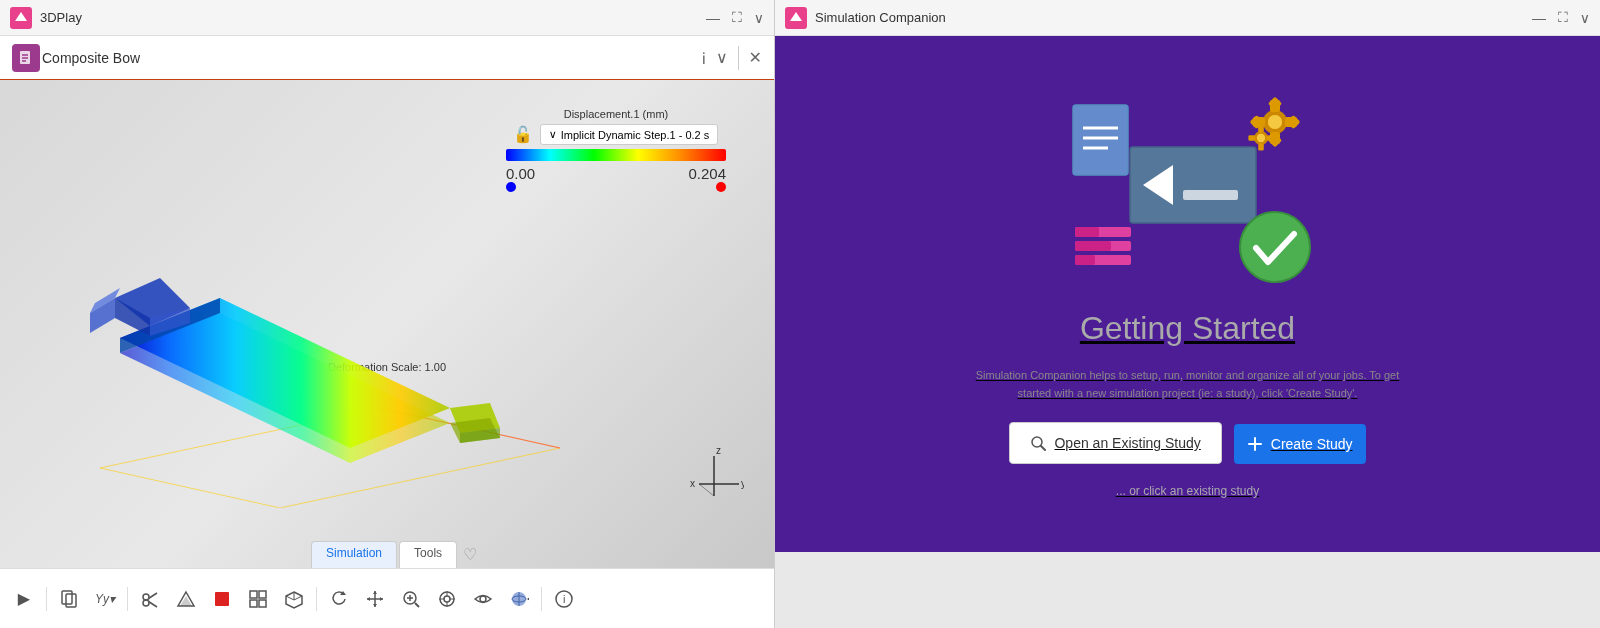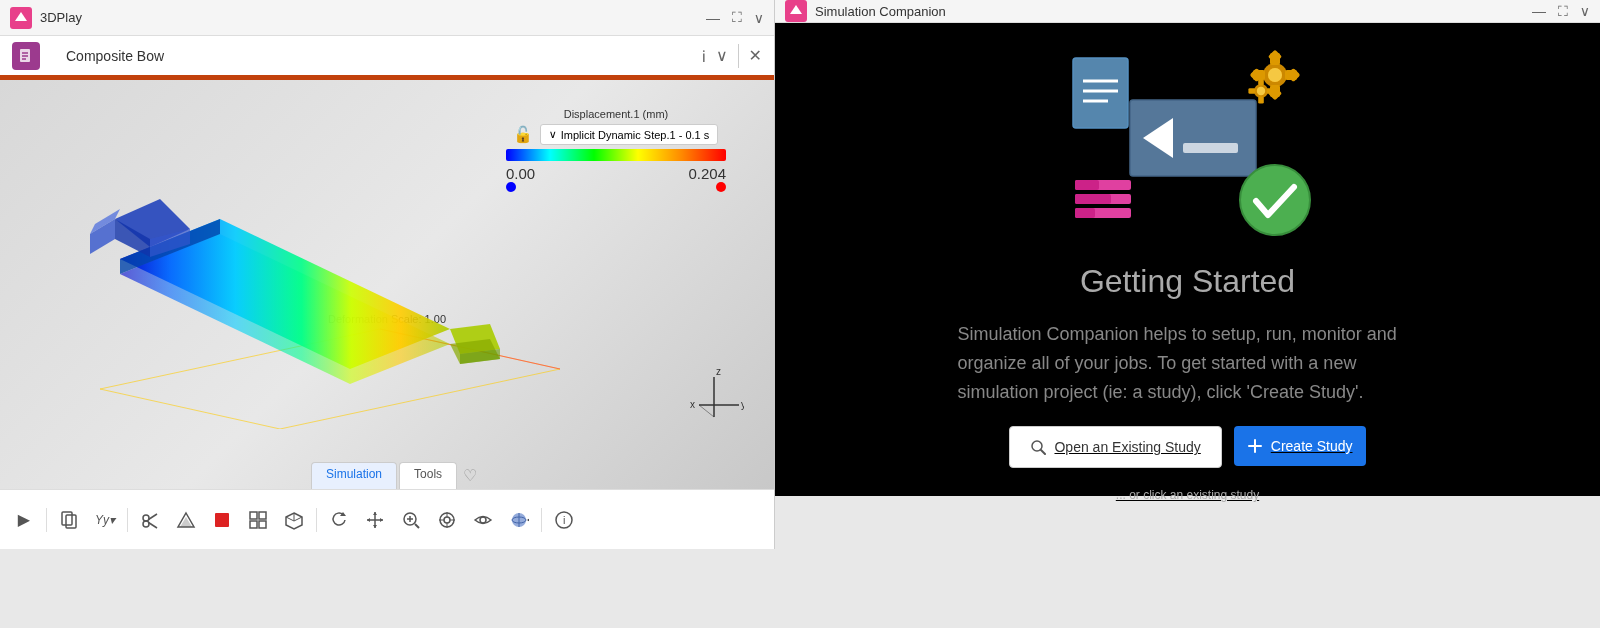--- a/index.html
+++ b/index.html
@@ -8,21 +8,21 @@
       height: 628px;
       display: flex;
       font-family: 'Segoe UI', Arial, sans-serif;
       background: #e8e8e8;
       overflow: hidden;
     }
 
     
     .left-panel {
       width: 775px;
-      height: 549px;
+      height: 628px;
       background: #f0f0f0;
       display: flex;
       flex-direction: column;
       border-right: 1px solid #ccc;
     }
 
     .left-titlebar {
       height: 36px;
       background: #f5f5f5;
       border-bottom: 1px solid #ddd;
@@ -60,25 +60,25 @@
     .left-titlebar-controls span {
       font-size: 14px;
       color: #666;
       cursor: pointer;
     }
 
     
     .doc-header {
       height: 44px;
       background: white;
-      border-bottom: 5px solid #c2410c;
+      border-bottom: 1px solid #c2410c;
       display: flex;
       align-items: center;
       padding: 0 12px;
-      gap: 26px;
+      gap: 2px;
     }
 
     .doc-icon {
       width: 28px;
       height: 28px;
       background: #9c3a8e;
       border-radius: 4px;
       display: flex;
       align-items: center;
       justify-content: center;
@@ -267,22 +267,22 @@
     .toolbar-separator {
       width: 1px;
       height: 24px;
       background: #ddd;
       margin: 0 2px;
     }
 
     
     .right-panel {
       flex: 1;
-      height: 496px;
-      background: #000000;
+      height: 552px;
+      background: #4c1d95;
       display: flex;
       flex-direction: column;
     }
 
     .right-titlebar {
       height: 36px;
       background: #f5f5f5;
       border-bottom: 1px solid #ddd;
       display: flex;
       align-items: center;
@@ -386,31 +386,31 @@
     }
 
     .getting-started-title {
       font-size: 32px;
       font-weight: 300;
       color: #aaa;
       text-align: center;
     }
 
     .getting-started-desc {
-      font-size: 18px;
+      font-size: 11px;
       color: #888;
-      text-align: left;
+      text-align: center;
       line-height: 1.6;
       max-width: 460px;
     }
 
     .action-buttons {
       display: flex;
       gap: 12px;
-      align-items: flex-start;
+      align-items: flex-end;
     }
 
     .btn-open-study {
       display: flex;
       align-items: center;
       gap: 8px;
       padding: 12px 20px;
       border: 1px solid #ccc;
       border-radius: 4px;
       background: white;
@@ -477,21 +477,21 @@
   </div>
 
   <div class="viewport">
 
     <div class="color-scale">
       <span class="color-scale-title">Displacement.1 (mm)</span>
       <div class="color-scale-bar-container">
         <div class="lock-icon-wrap">🔓</div>
         <div class="dropdown-trigger">
           <span>∨</span>
-          <span>Implicit Dynamic Step.1 - 0.1 s</span>
+          <span>Implicit Dynamic Step.1 - 0.2 s</span>
         </div>
       </div>
       <div class="color-gradient-bar"></div>
       <div class="color-scale-values">
         <span>0.00</span>
         <span>0.204</span>
       </div>
       <div class="color-scale-dots">
         <div class="dot-blue"></div>
         <div class="dot-red"></div>

